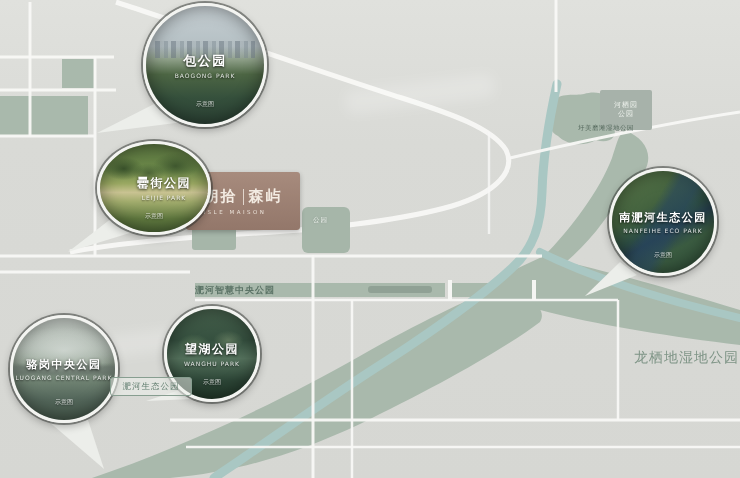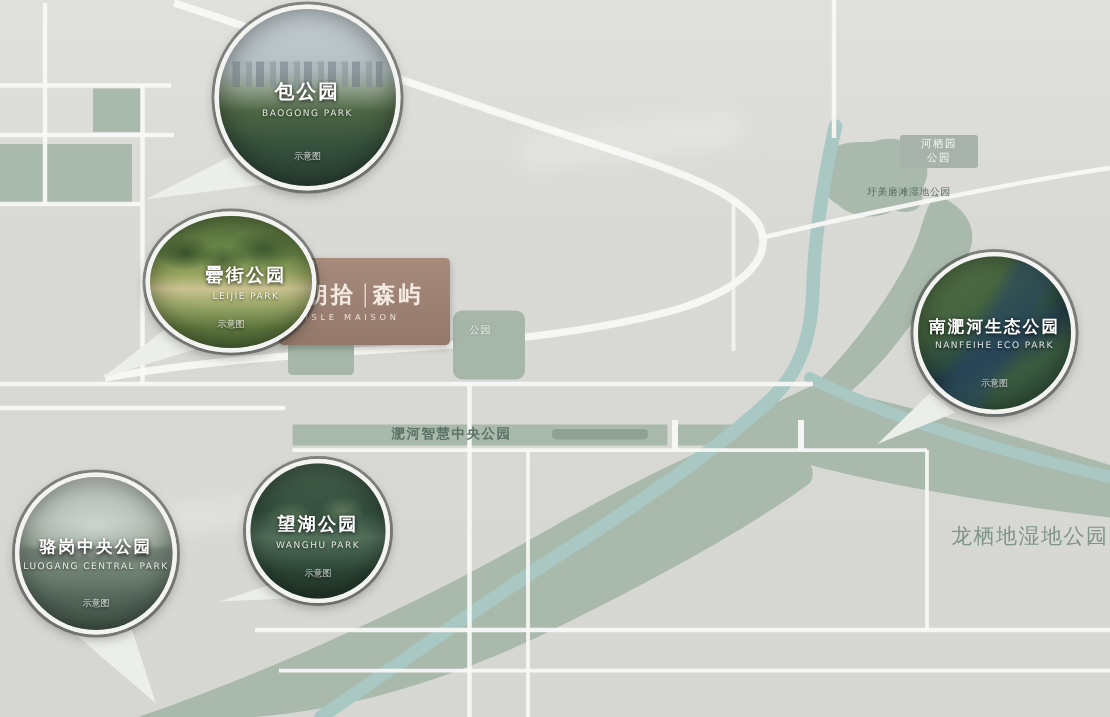--- a/index.html
+++ b/index.html
@@ -17,28 +17,28 @@
   
   .patch{position:absolute;background:#a6b6a9;z-index:2;}
   #patch-left{left:192px;top:214px;width:44px;height:36px;border-radius:3px;}
   #patch-right{left:302px;top:207px;width:48px;height:46px;border-radius:6px;}
   .patch .plabel{position:absolute;font-size:6.5px;color:#eef3ee;letter-spacing:1px;
       text-shadow:0 0 2px rgba(0,0,0,.25);line-height:1.3;}
   #patch-left .plabel{left:5px;top:5px;}
   #patch-right .plabel{left:11px;top:9px;}
 
   
-  #hq-box{position:absolute;left:600px;top:90px;width:52px;height:22px;background:#a7b2aa;
+  #hq-box{position:absolute;left:600px;top:90px;width:52px;height:40px;background:#a7b2aa;
       border-radius:2px;display:flex;flex-direction:column;align-items:center;justify-content:center;
       color:#f0f4ef;font-size:7px;line-height:1.35;letter-spacing:1px;z-index:2;}
 
   
   .maplabel{position:absolute;z-index:3;letter-spacing:1px;}
   #lbl-smart{left:195px;top:283px;width:212px;height:14px;line-height:14px;
-      text-align:center;font-size:9px;color:#5b7366;font-weight:bold;}
+      font-size:9px;color:#5b7366;font-weight:bold;}
   #band-note{position:absolute;left:368px;top:286px;width:64px;height:7px;
       background:rgba(80,100,90,.28);border-radius:3px;z-index:3;}
   #lbl-eco{left:110px;top:377px;width:80px;height:17px;line-height:16px;text-align:center;
       font-size:8.5px;color:#5f7c6d;border:1px solid #879e90;border-radius:3px;
       background:rgba(236,240,235,.55);z-index:6;}
   #lbl-longqi{left:634px;top:349px;font-size:14px;color:#7e9486;}
   #lbl-weimei{left:549px;top:124px;font-size:6.5px;color:#55695d;letter-spacing:.5px;margin-left:29px;}
 
   
   #logo-box{position:absolute;left:186px;top:172px;width:114px;height:58px;z-index:4;
@@ -162,20 +162,21 @@
     <span class="plabel">公园</span>
   </div>
 
   <div id="hq-box">
     <span>河栖园</span>
     <span>公园</span>
   </div>
 
   <div class="maplabel" id="lbl-smart">淝河智慧中央公园</div>
   <div id="band-note"></div>
+  <div class="maplabel" id="lbl-eco">淝河生态公园</div>
   <div class="maplabel" id="lbl-longqi">龙栖地湿地公园</div>
   <div class="maplabel" id="lbl-weimei">圩美磨滩湿地公园</div>
 
   <div id="logo-box">
     <svg width="24" height="32" viewBox="0 0 24 32">
       <g stroke="#f3ebe2" stroke-width="1.6" fill="none">
         <rect x="1" y="1" width="22" height="30" rx="3"></rect>
         <line x1="8" y1="6" x2="8" y2="26"></line>
         <line x1="15" y1="6" x2="15" y2="26"></line>
         <line x1="8" y1="16" x2="15" y2="8"></line>

